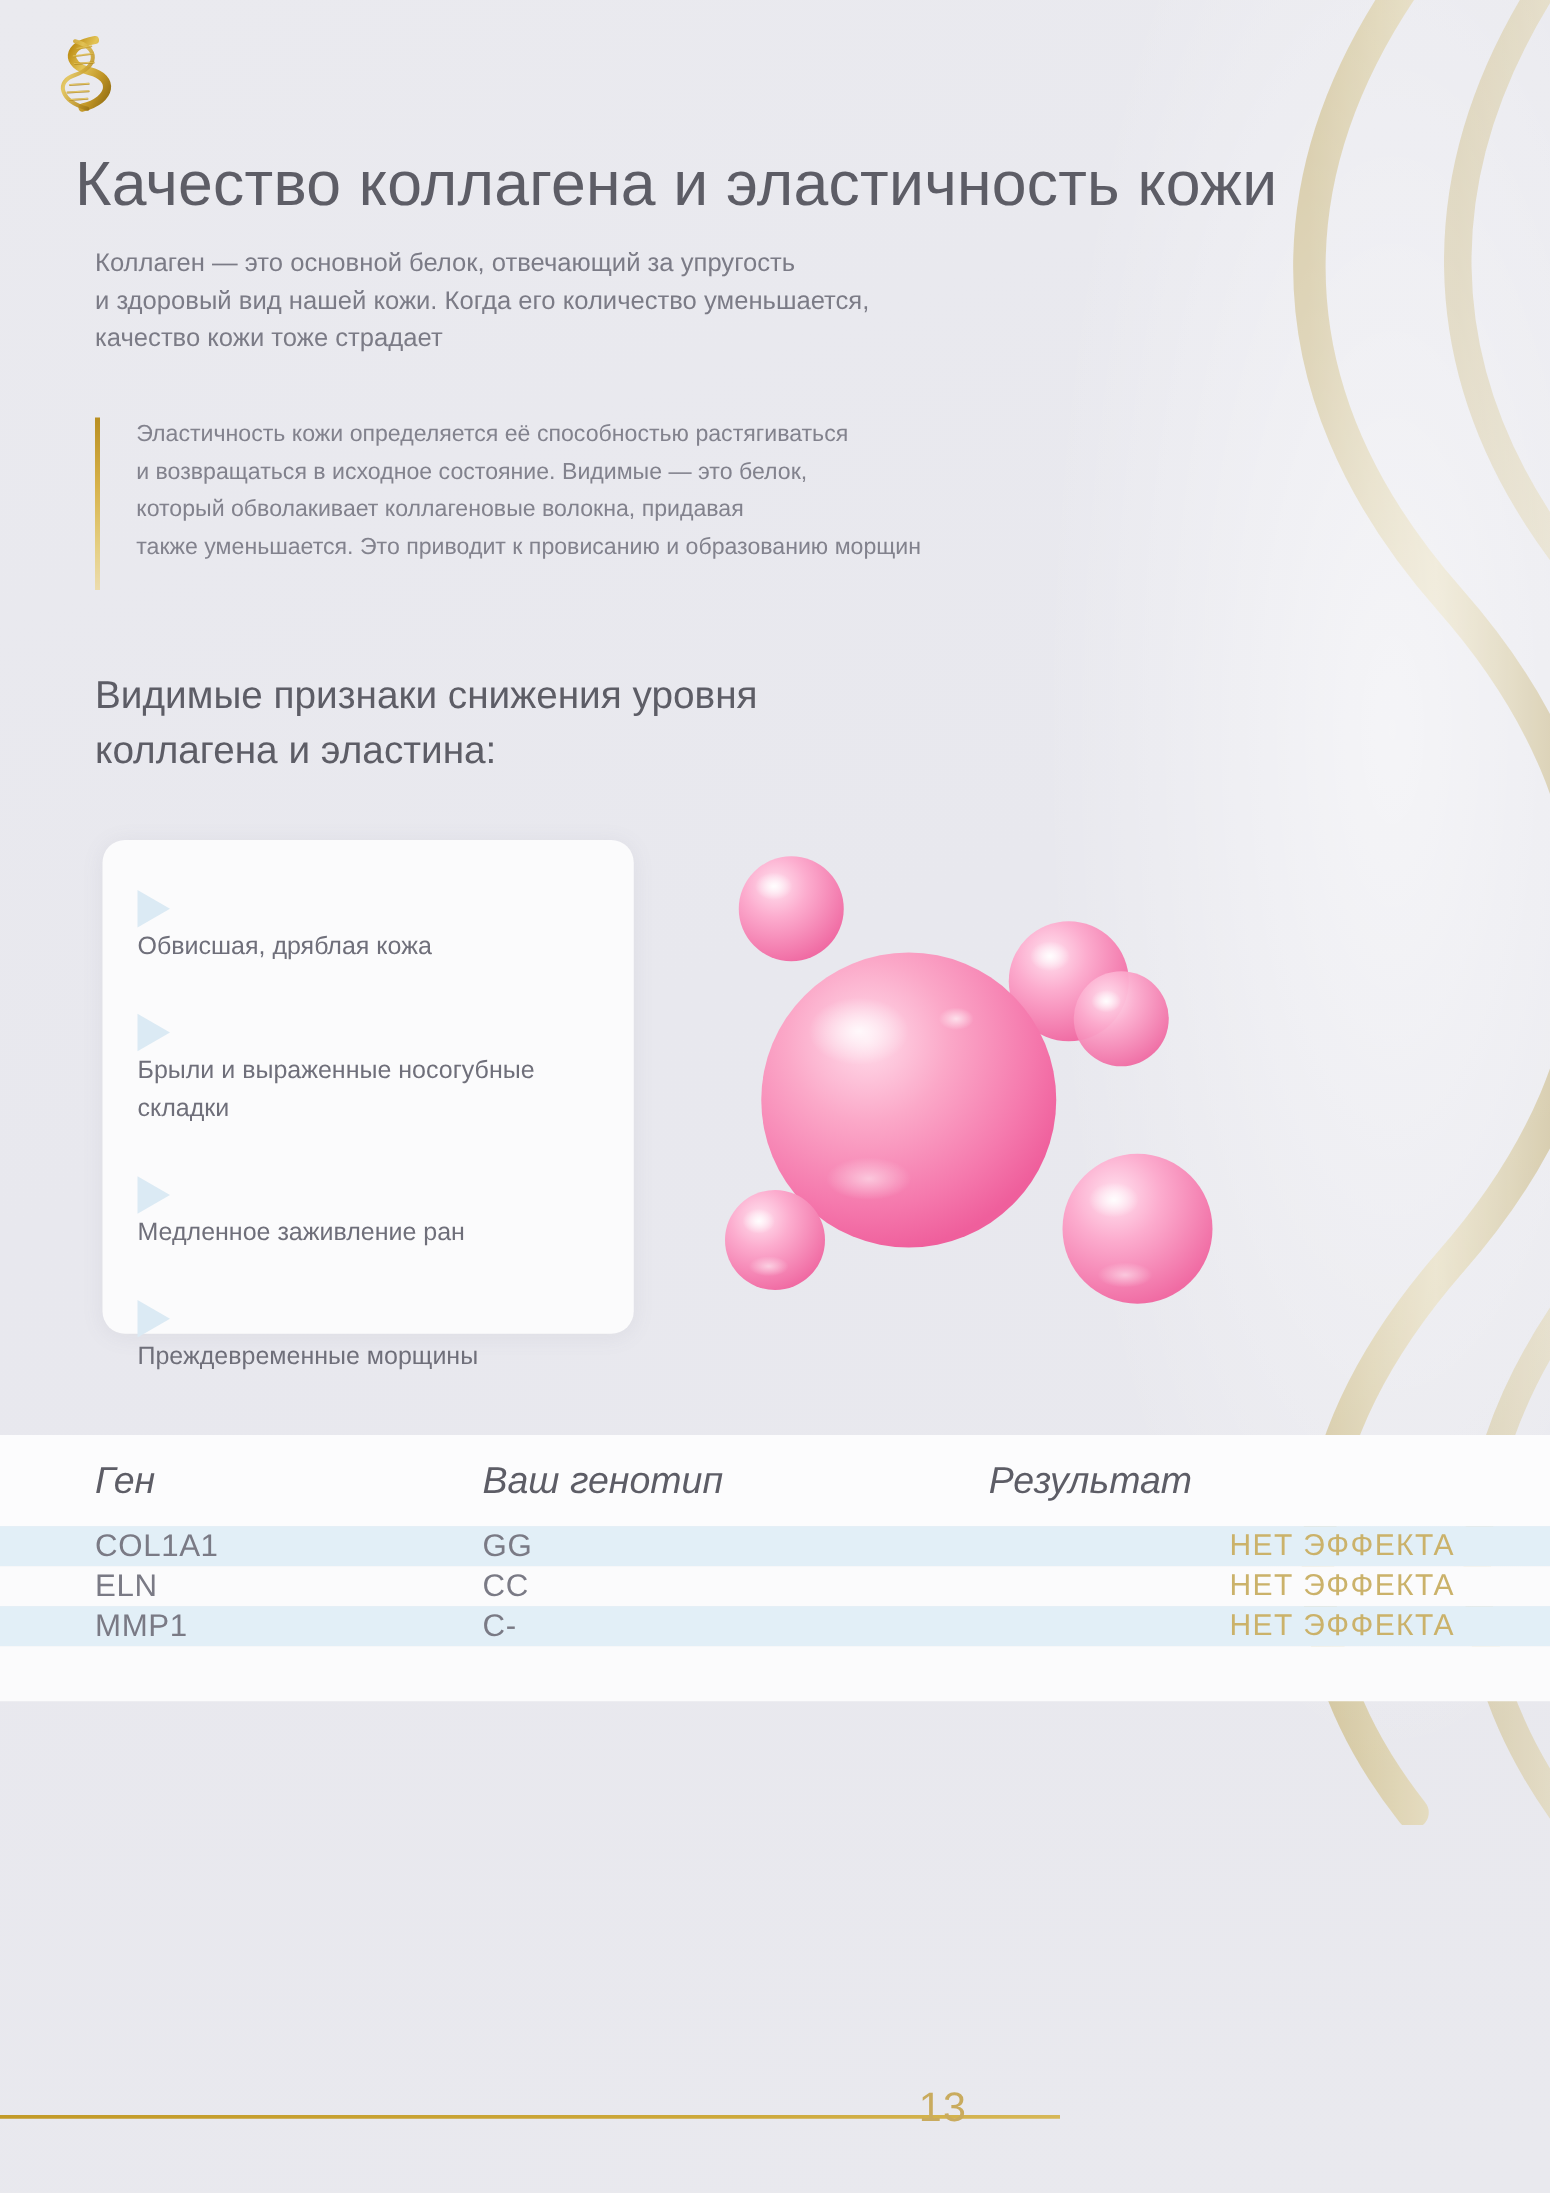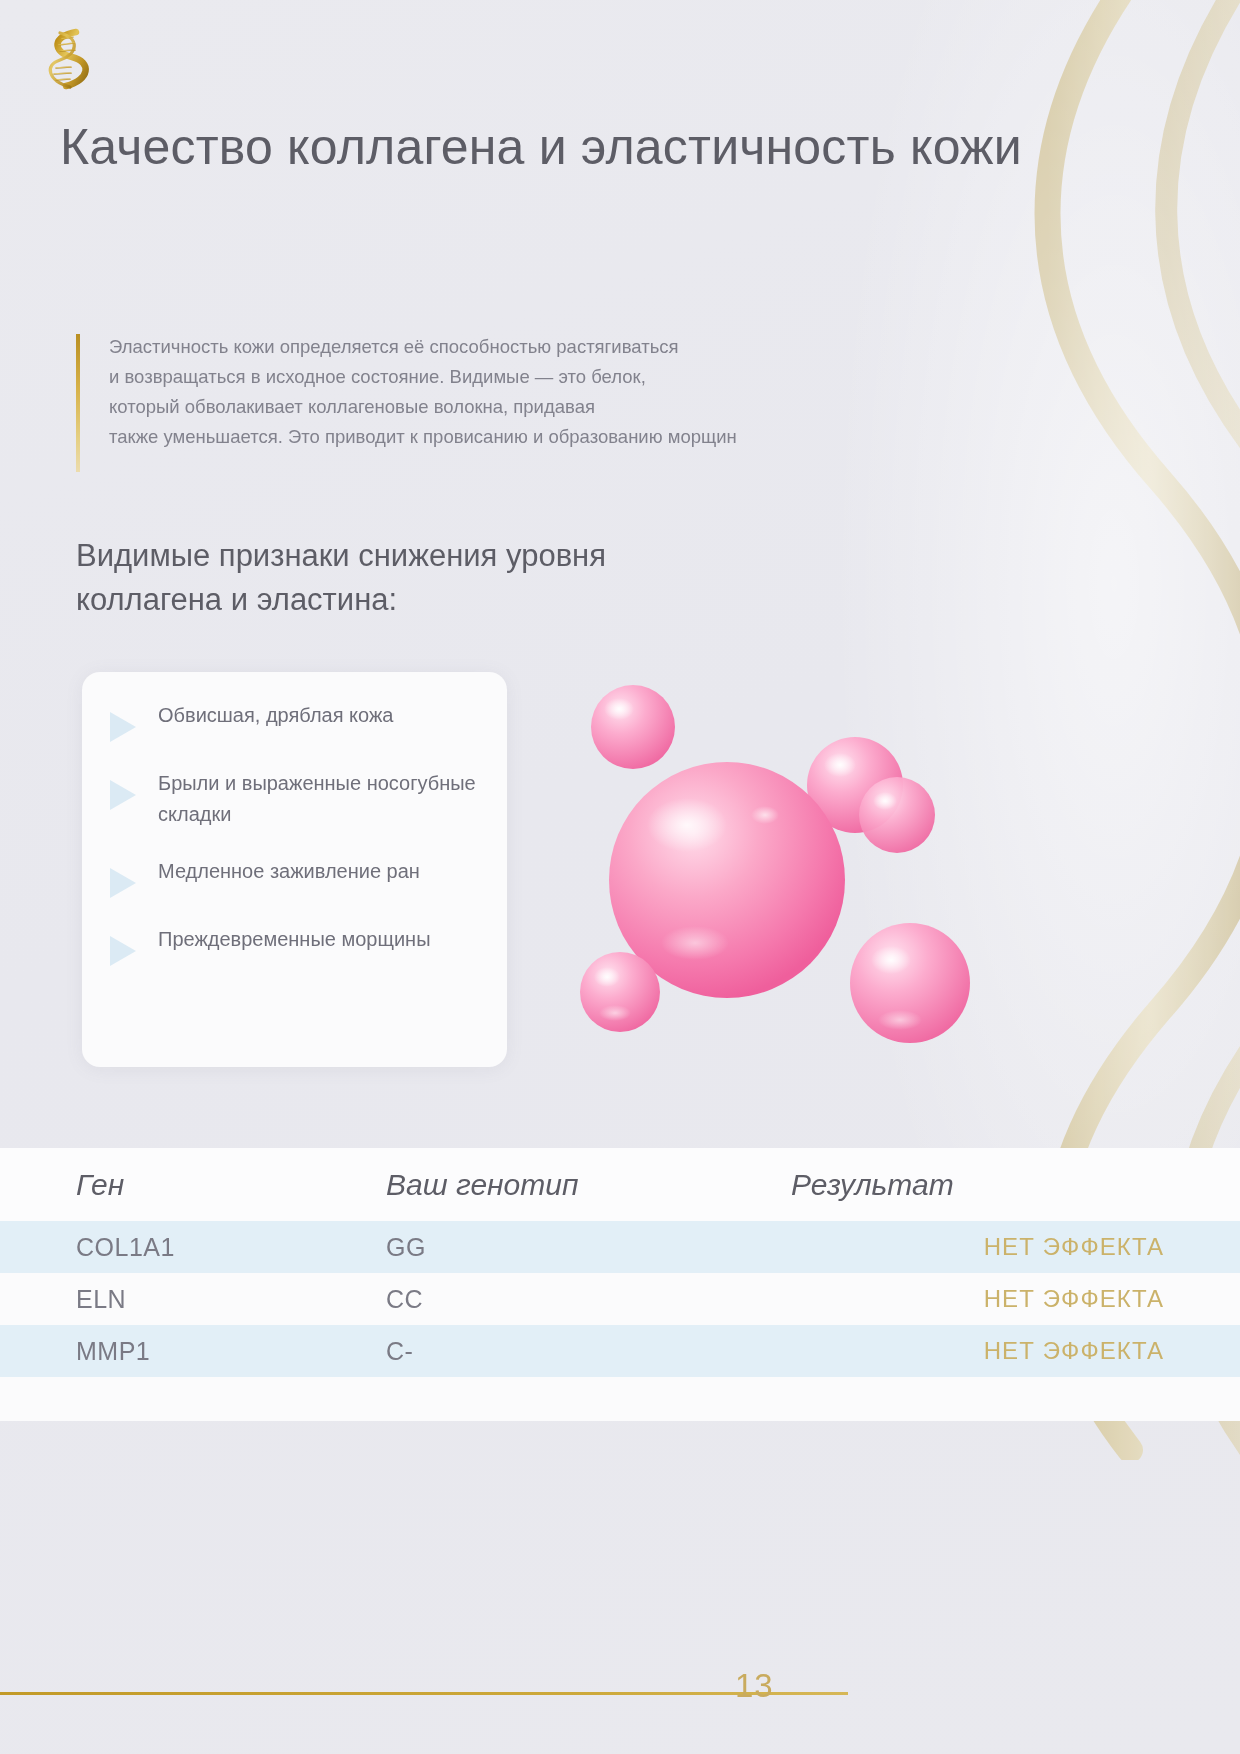--- a/index.html
+++ b/index.html
@@ -130,20 +130,21 @@
   .bullet-list {
     position: absolute;
     left: 28px;
     top: 28px;
     right: 14px;
   }
   .bullet {
     display: flex;
     align-items: flex-start;
     margin-bottom: 26px;
+    flex-direction: column;
   }
   .bullet:last-child { margin-bottom: 0; }
   .tri {
     flex: 0 0 auto;
     width: 0;
     height: 0;
     border-top: 15px solid transparent;
     border-bottom: 15px solid transparent;
     border-left: 26px solid #dbeaf4;
     margin-top: 12px;
@@ -180,21 +181,21 @@
     align-items: center;
     box-sizing: border-box;
     padding-left: 76px;
     padding-right: 76px;
   }
   .t-head {
     height: 73px;
     background: #fcfcfd;
   }
   .t-body-row {
-    height: 52px;
+    height: 32px;
   }
   .t-body-row.alt { background: #e2eff7; }
   .t-body-row.plain { background: #fbfbfc; }
 
   .t-c1 { width: 310px; }
   .t-c2 { width: 405px; }
   .t-c3 { flex: 1 1 auto; }
 
   .t-head .t-c1,
   .t-head .t-c2,
@@ -317,20 +318,25 @@
         <line x1="22" y1="27" x2="37" y2="26"></line>
         <line x1="18" y1="44" x2="33" y2="43"></line>
         <line x1="16" y1="50" x2="33" y2="49"></line>
         <line x1="18" y1="56" x2="32" y2="55"></line>
       </g>
     </svg>
   </div>
 
   <div class="h1">Качество коллагена и эластичность кожи</div>
 
+  <div class="intro">
+    <p>Коллаген — это основной белок, отвечающий за упругость</p>
+    <p>и здоровый вид нашей кожи. Когда его количество уменьшается,</p>
+    <p>качество кожи тоже страдает</p>
+  </div>
 
   <div class="quote">
     <div class="quote-bar"></div>
     <div class="quote-text">
       <p>Эластичность кожи определяется её способностью растягиваться</p>
       <p>и возвращаться в исходное состояние. Видимые — это белок,</p>
       <p>который обволакивает коллагеновые волокна, придавая</p>
       <p>также уменьшается. Это приводит к провисанию и образованию морщин</p>
     </div>
   </div>

